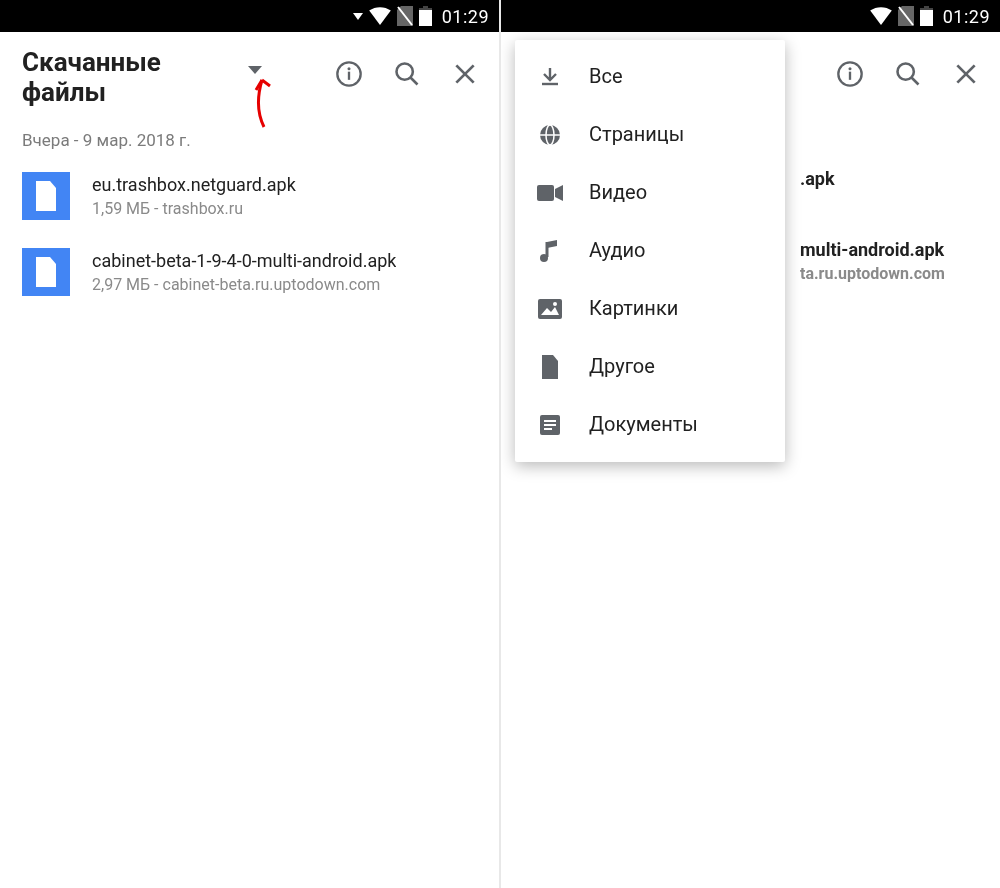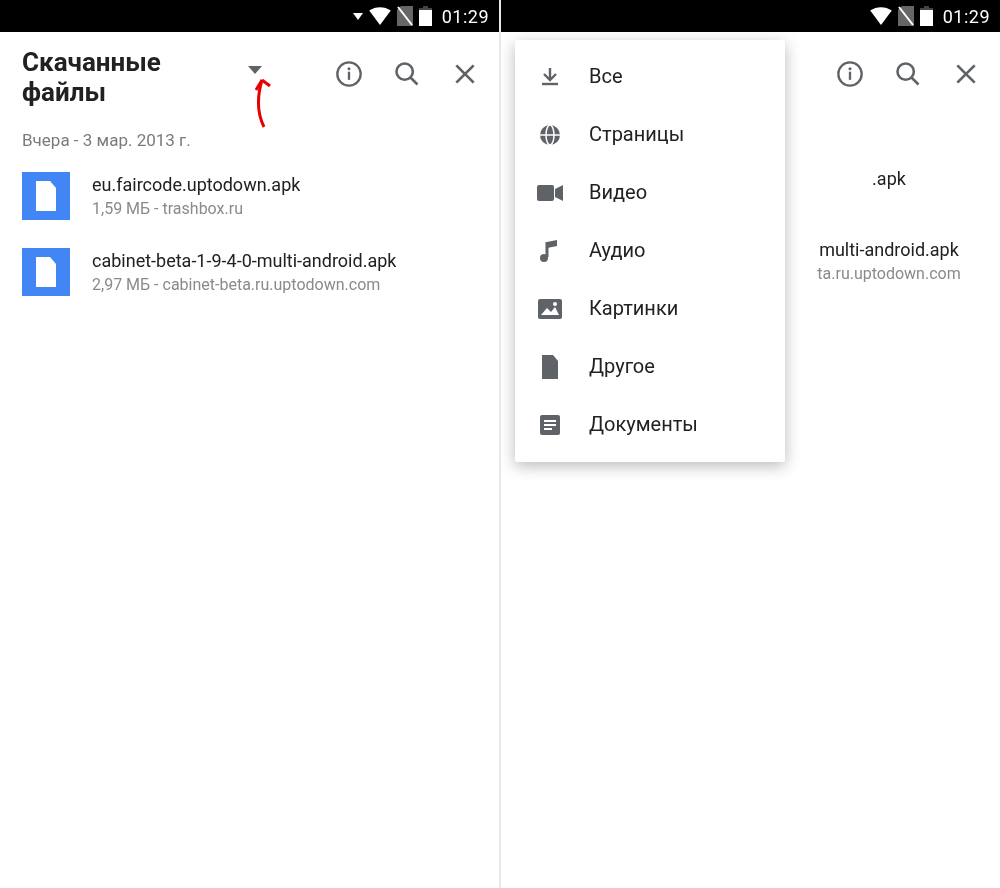--- a/index.html
+++ b/index.html
@@ -131,21 +131,21 @@
     pointer-events: none;
   }
   
   .peek-files {
     position: absolute;
     top: 168px;
     right: 0;
     width: 200px;
     padding-right: 22px;
   }
-  .peek-row { margin-bottom: 50px; text-align: center; }
+  .peek-row { margin-bottom: 50px; text-align: left; font-weight: bold; }
   .peek-name { font-size: 18px; color: #212121; }
   .peek-sub { font-size: 16px; color: #8a8a8a; margin-top: 4px; }
 </style>
 </head>
 <body>
 
 <div class="screen">
   <div class="statusbar">
     <svg width="10" height="10" viewBox="0 0 10 10">
         <path d="M0 2 L10 2 L5 9 Z" fill="#fff"></path>
@@ -184,30 +184,30 @@
       </div>
       <div class="icon-btn">
         <svg width="26" height="26" viewBox="0 0 24 24">
             <line x1="4" y1="4" x2="20" y2="20" stroke="#5f6368" stroke-width="2.5"></line>
             <line x1="20" y1="4" x2="4" y2="20" stroke="#5f6368" stroke-width="2.5"></line>
           </svg>
       </div>
     </div>
   </div>
 
-  <div class="date-label">Вчера - 3 мар. 2013 г.</div>
+  <div class="date-label">Вчера - 9 мар. 2018 г.</div>
 
   <div class="file-row">
     <div class="file-thumb">
       <svg width="24" height="30" viewBox="0 0 24 30">
           <path d="M2 0 L16 0 L22 7 L22 30 L2 30 Z" fill="#fff"></path>
         </svg>
     </div>
     <div class="file-meta">
-      <div class="file-name">eu.faircode.uptodown.apk</div>
+      <div class="file-name">eu.trashbox.netguard.apk</div>
       <div class="file-sub">1,59 МБ - trashbox.ru</div>
     </div>
   </div>
 
   <div class="file-row">
     <div class="file-thumb">
       <svg width="24" height="30" viewBox="0 0 24 30">
           <path d="M2 0 L16 0 L22 7 L22 30 L2 30 Z" fill="#fff"></path>
         </svg>
     </div>

